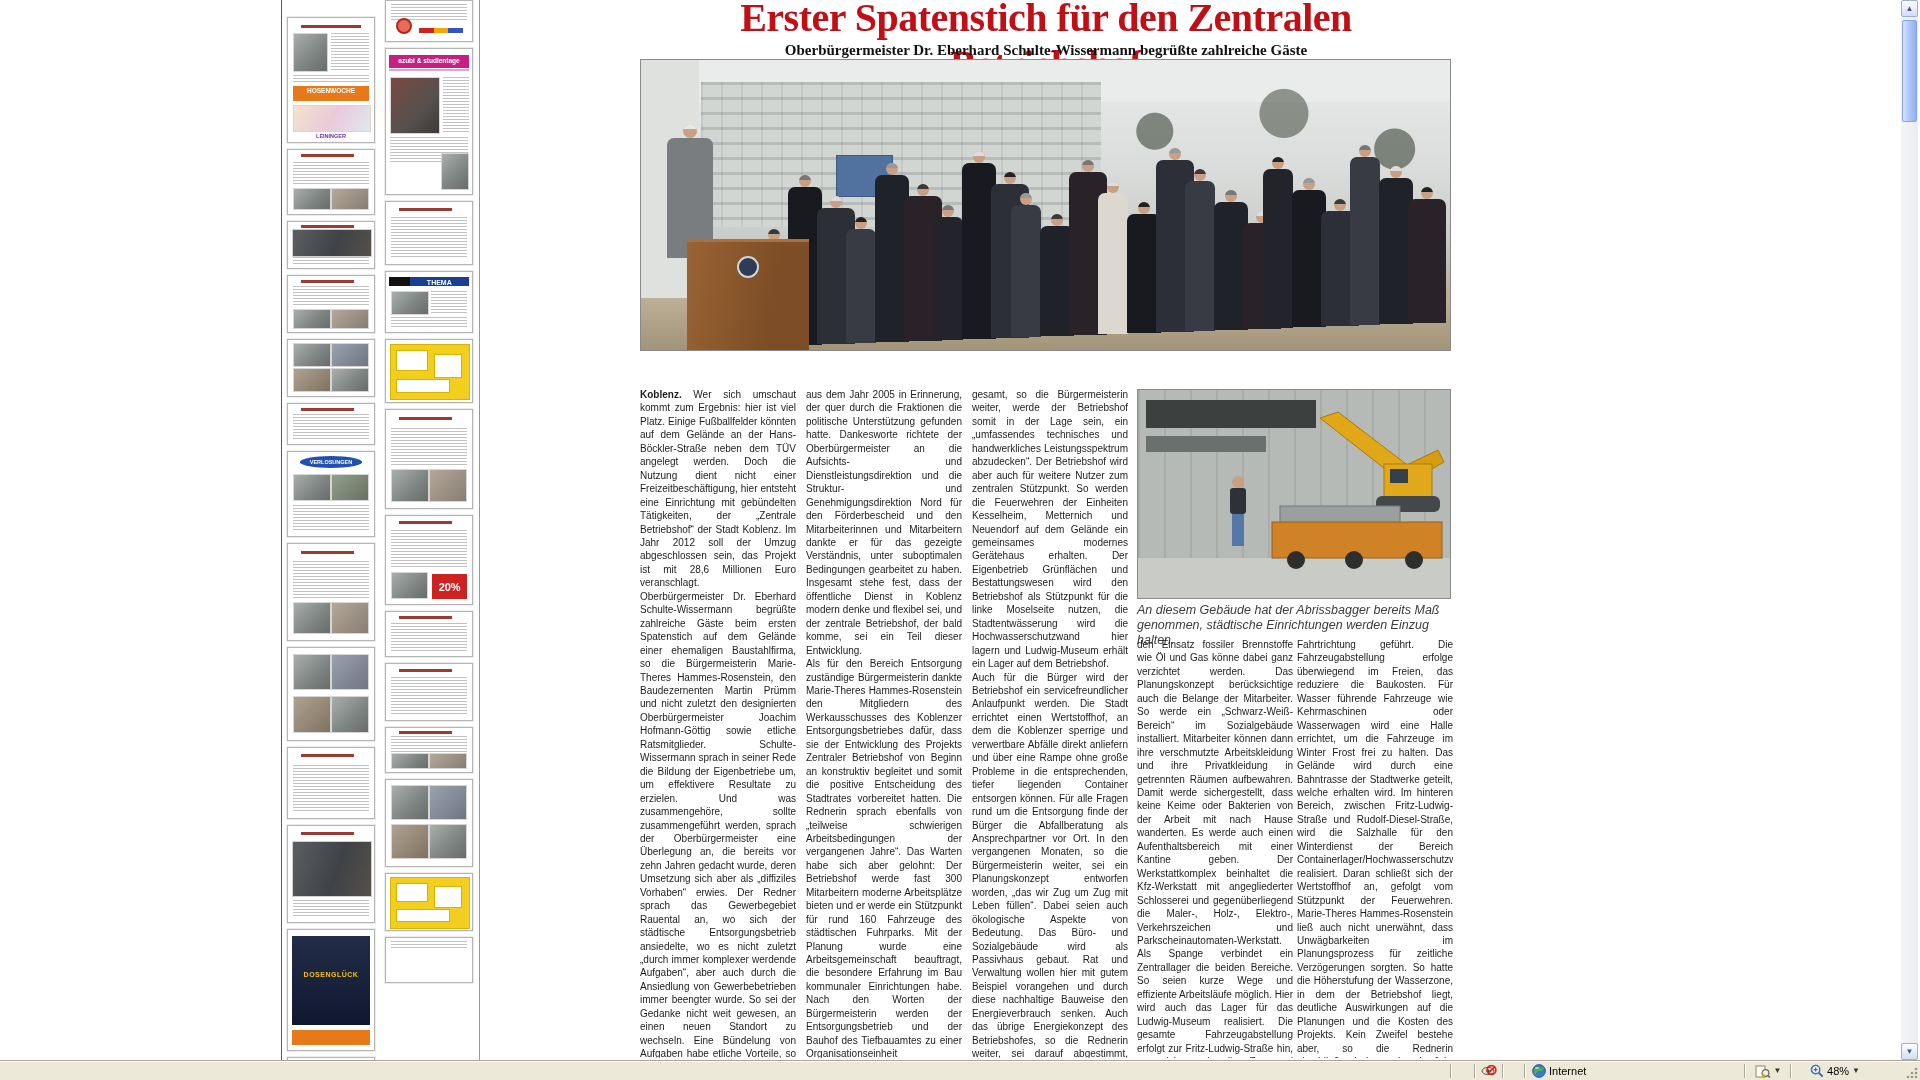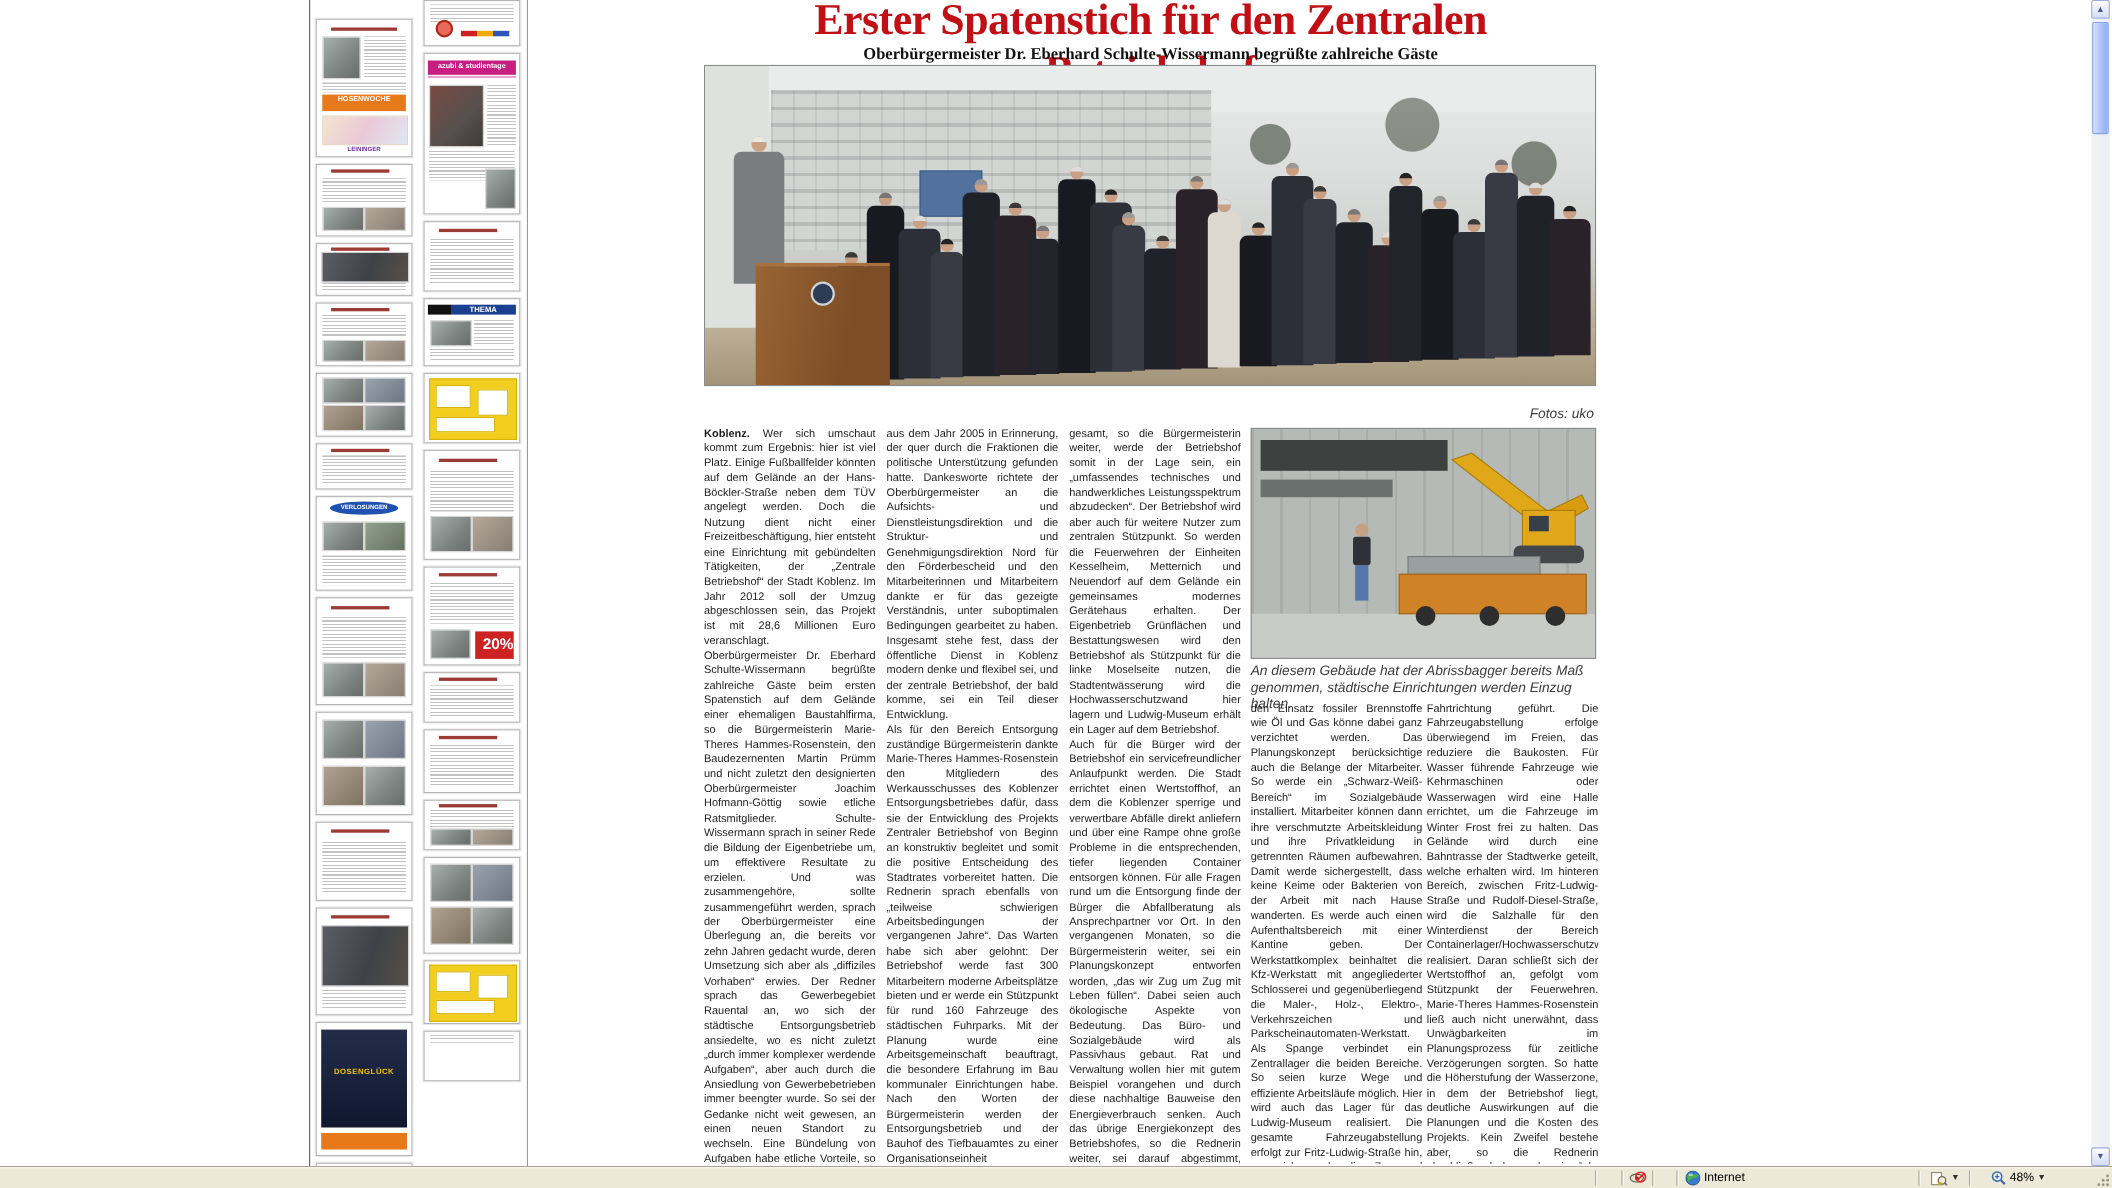--- a/index.html
+++ b/index.html
@@ -174,21 +174,21 @@
         <div class="thumb" style="height: 98px;">
           <div class="hbar" style="left: 15%; top: 7%; width: 62%;"></div>
           <div class="tl" style="left: 6%; top: 18%; width: 88%; height: 38%;"></div>
           <div class="tp" style="left: 6%; bottom: 6%; width: 42%; height: 32%;"></div>
           <div class="tp" style="right: 6%; bottom: 6%; width: 42%; height: 32%; background: linear-gradient(135deg, rgb(181, 168, 154), rgb(135, 125, 114));"></div>
         </div>
         <div class="thumb" style="height: 88px;">
           <div class="hbar" style="left: 15%; top: 6%; width: 62%;"></div>
           <div class="tl" style="left: 6%; top: 16%; width: 88%; height: 42%;"></div>
           <div style="position: absolute; right: 6%; bottom: 6%; width: 40%; height: 28%; background: rgb(204, 34, 34);"></div>
-          <div class="tlabel" style="right: 6%; bottom: 12%; width: 40%; color: rgb(255, 255, 255); font-size: 14px; text-align: right;">20%</div>
+          <div class="tlabel" style="right: 6%; bottom: 12%; width: 40%; color: rgb(255, 255, 255); font-size: 11px;">20%</div>
           <div class="tp" style="left: 6%; bottom: 6%; width: 40%; height: 28%;"></div>
         </div>
         <div class="thumb" style="height: 44px;">
           <div class="hbar" style="left: 15%; top: 9%; width: 62%;"></div>
           <div class="tl" style="left: 6%; top: 24%; width: 88%; height: 66%;"></div>
         </div>
         <div class="thumb" style="height: 56px;">
           <div class="hbar" style="left: 15%; top: 9%; width: 62%;"></div>
           <div class="tl" style="left: 6%; top: 24%; width: 88%; height: 66%;"></div>
         </div>
@@ -349,21 +349,20 @@
       <div class="fig" style="left: 26px; bottom: 92px; width: 46px; height: 120px; background: rgb(122, 125, 128); z-index: 5;">
         <div class="head" style="width: 14px; height: 14px; top: -14px;">
           <div class="hair" style="width: 14px; background: rgb(232, 232, 228);"></div>
         </div>
       </div>
       <div style="position: absolute; left: 46px; bottom: 0px; width: 122px; height: 108px; background: linear-gradient(100deg, rgb(154, 100, 52), rgb(124, 77, 38) 70%); border-top: 3px solid rgb(170, 113, 64); z-index: 6;">
         <div style="position: absolute; left: 50%; top: 14px; transform: translateX(-50%); width: 18px; height: 18px; border-radius: 50%; background: rgb(46, 60, 85); border: 2px solid rgb(207, 212, 218);"></div>
       </div>
     </div>
 
-  <div class="caption credit">Fotos: uko</div>
 
   <div class="photo2" id="photo2">
       <div style="position: absolute; left: 0px; top: 0px; width: 100%; height: 100%; background-image: repeating-linear-gradient(90deg, rgba(0, 0, 0, 0.07) 0px, rgba(0, 0, 0, 0.07) 2px, transparent 2px, transparent 26px);"></div>
       <div style="position: absolute; left: 8px; top: 10px; width: 170px; height: 28px; background: rgb(60, 65, 64);"></div>
       <div style="position: absolute; left: 8px; top: 46px; width: 120px; height: 16px; background: rgb(106, 112, 110);"></div>
       <div style="position: absolute; left: 0px; bottom: 0px; width: 100%; height: 40px; background: rgb(201, 203, 198);"></div>
       <svg viewBox="0 0 312 208" style="position: absolute; left: 0px; top: 0px; width: 312px; height: 208px;">
         <polygon points="182,28 200,22 268,74 256,86" fill="#e0a818" stroke="#a87c08"></polygon>
         <polygon points="258,80 300,60 306,72 268,94" fill="#d89c10" stroke="#a87c08"></polygon>
         <rect x="246" y="74" width="48" height="34" fill="#e2a81c" stroke="#a87c08"></rect>

